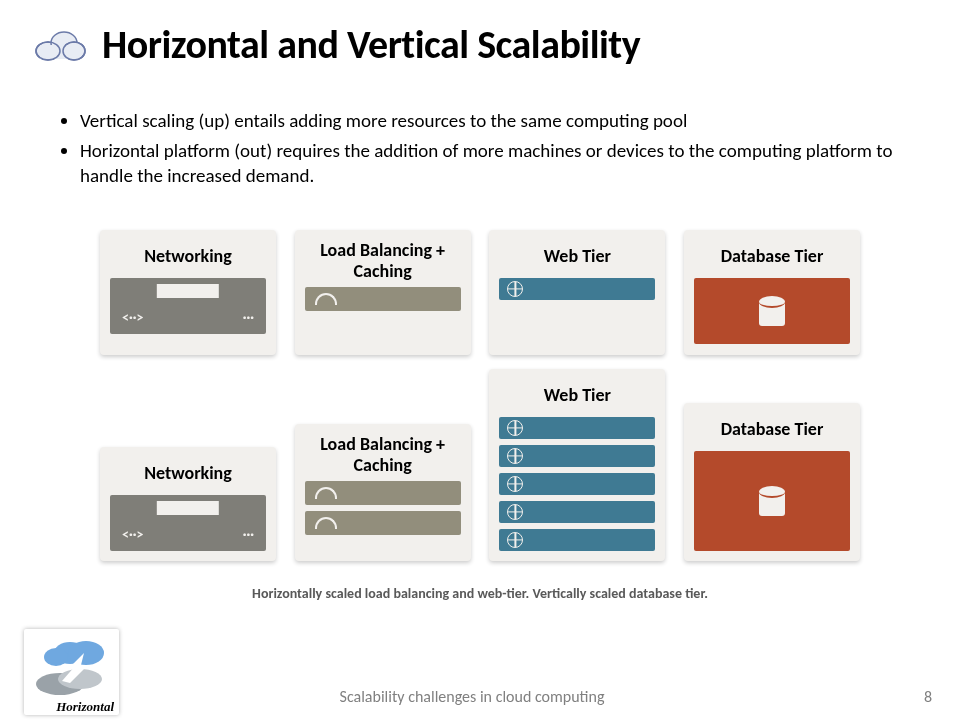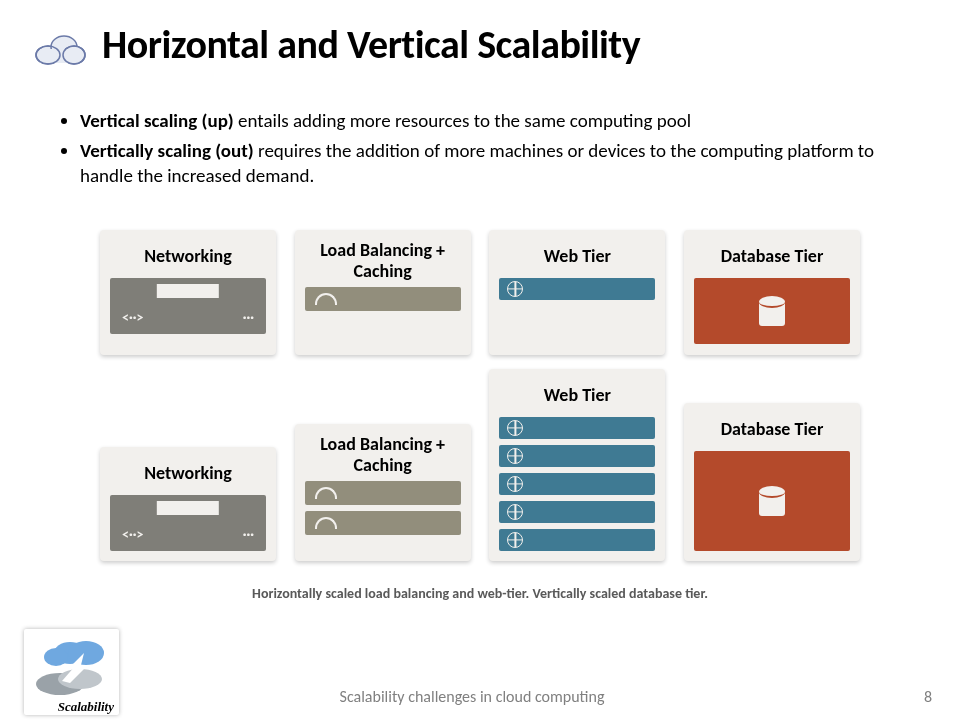--- a/index.html
+++ b/index.html
@@ -7,21 +7,21 @@
     width: 960px;
     height: 720px;
     font-family: Calibri, Arial, sans-serif;
     background: #fff;
     position: relative;
     overflow: hidden;
     color: #000;
   }
   .title-row {
     display: flex;
-    align-items: flex-end;
+    align-items: center;
     padding: 20px 48px 10px 30px;
     gap: 12px;
   }
   .title-cloud {
     width: 60px;
     height: 40px;
     position: relative;
   }
   .title-cloud svg { width: 100%; height: 100%; }
   .title {
@@ -29,21 +29,21 @@
     font-weight: 700;
     color: #000;
     letter-spacing: -0.5px;
   }
   .bullets {
     padding: 10px 60px 18px 80px;
     font-size: 19px;
     line-height: 1.35;
   }
   .bullets li { margin-bottom: 4px; }
-  .bullets .b { font-weight: 700; }
+  .bullets .b { font-weight: 400; }
   .diagram {
     margin: 0 auto;
     width: 760px;
   }
   .drow {
     display: flex;
     justify-content: space-between;
     margin-bottom: 14px;
   }
   .drow.bottom { align-items: flex-end; }
@@ -211,21 +211,21 @@
     </svg>
   </div>
   <div class="title">Horizontal and Vertical Scalability</div>
 </div>
 
 <ul class="bullets">
   <li>
     <span class="b">Vertical scaling (up)</span><span> entails adding more resources to the same computing pool</span>
   </li>
   <li>
-    <span class="b">Vertically scaling (out)</span><span> requires the addition of more machines or devices to the computing platform to handle the increased demand.</span>
+    <span class="b">Horizontal platform (out)</span><span> requires the addition of more machines or devices to the computing platform to handle the increased demand.</span>
   </li>
 </ul>
 
 <div class="diagram">
 
   <div class="drow">
     <div class="card">
       <div class="card-label">Networking</div>
       <div class="icon-box">
         <div class="net-icon">
@@ -328,14 +328,14 @@
   <svg width="95" height="70" viewBox="0 0 95 70">
     <g>
       <ellipse cx="36" cy="55" rx="24" ry="11" fill="#9aa2a8"></ellipse>
       <ellipse cx="56" cy="50" rx="22" ry="10" fill="#c0c6cb"></ellipse>
       <ellipse cx="46" cy="24" rx="16" ry="11" fill="#6fa8e0"></ellipse>
       <ellipse cx="62" cy="24" rx="18" ry="12" fill="#6fa8e0"></ellipse>
       <ellipse cx="32" cy="28" rx="12" ry="9" fill="#6fa8e0"></ellipse>
       <path d="M38,52 L52,36 L48,36 L60,24 L56,40 L60,40 L46,54 Z" fill="#fff"></path>
     </g>
   </svg>
-  <div class="lbl">Scalability</div>
+  <div class="lbl">Horizontal</div>
 </div>
 
 </body></html>

